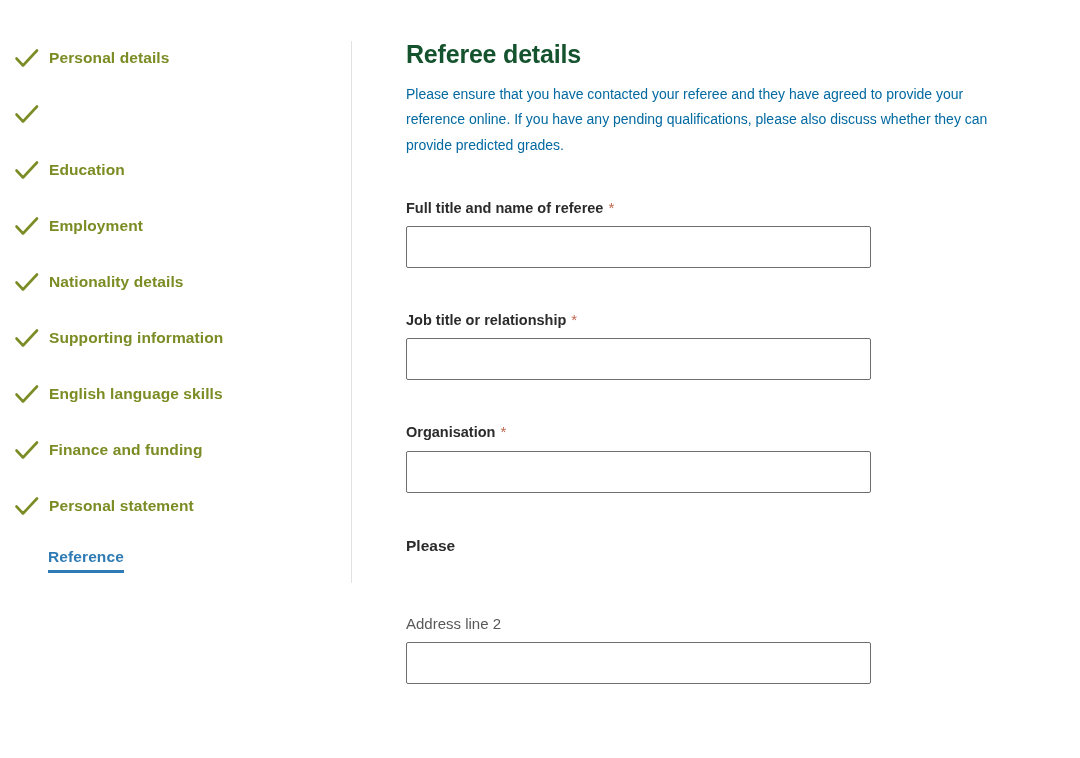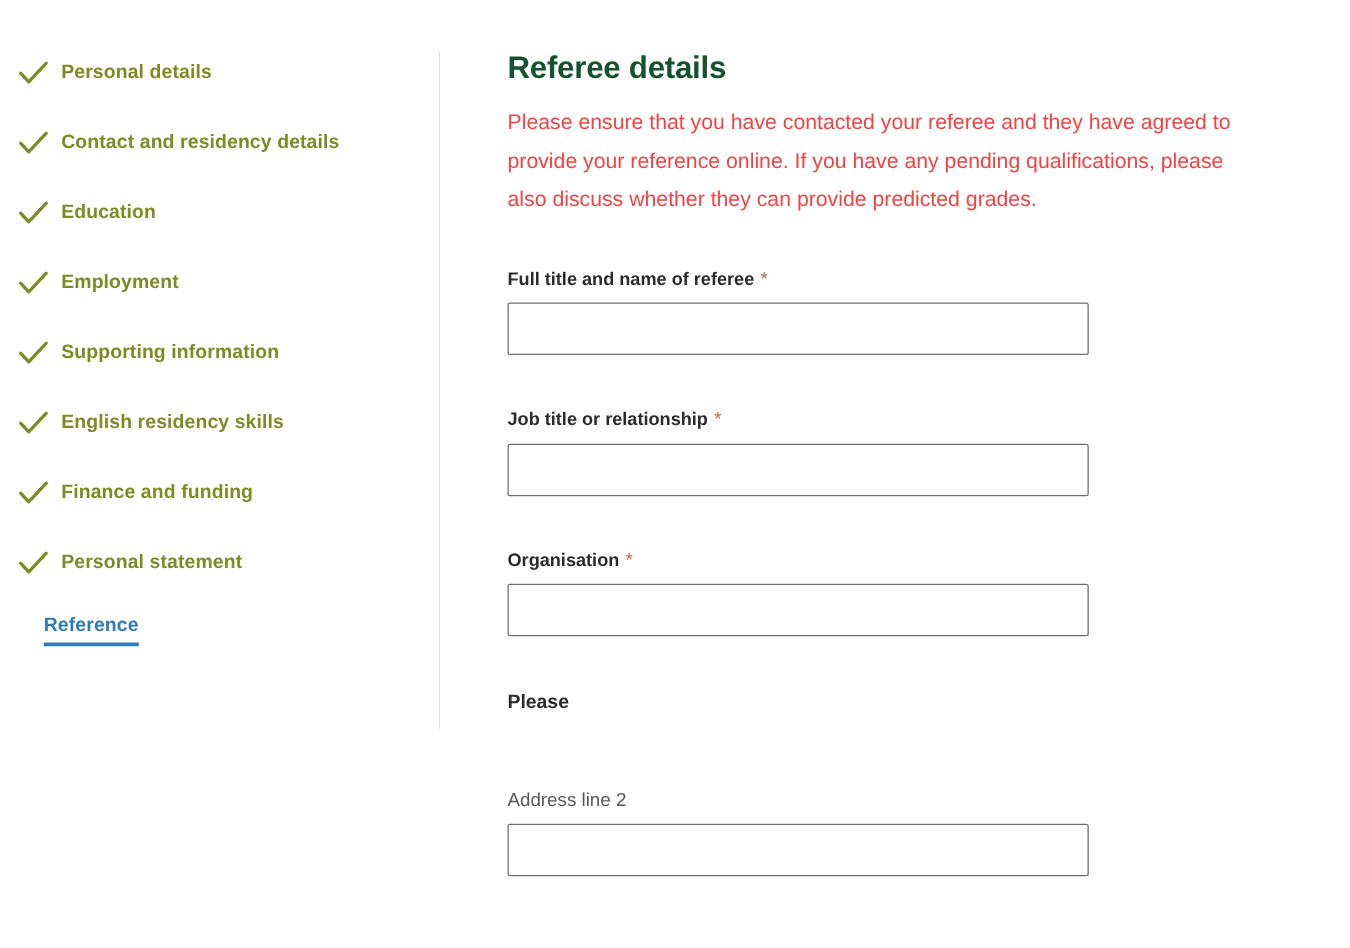--- a/index.html
+++ b/index.html
@@ -75,21 +75,21 @@
     font-size: 15.5px;
     font-weight: bold;
     color: #7a8c23;
     letter-spacing: 0.1px;
     white-space: nowrap;
   }
 
   
   .nav-item.active {
     margin-bottom: 0;
-    padding-left: 35px;
+    padding-left: 48px;
     align-items: flex-end;
     height: auto;
   }
   .nav-item.active .nav-link {
     font-size: 15.5px;
     font-weight: bold;
     color: #2e7bb5;
     letter-spacing: 0.1px;
     padding-bottom: 4px;
     border-bottom: 3px solid #2e7bb5;
@@ -105,22 +105,22 @@
     font-weight: bold;
     color: #14532d;
     letter-spacing: -0.2px;
     line-height: 1.15;
   }
 
   .intro {
     margin: 0;
     padding-top: 13px;
     width: 590px;
-    font-size: 17px;
-    color: #ef4444;
+    font-size: 14px;
+    color: #0369a1;
     line-height: 1.83;
   }
 
   .field {
     position: relative;
   }
   .field-label {
     font-size: 14.5px;
     font-weight: bold;
     color: #2b2b2b;
@@ -185,58 +185,65 @@
         </span>
         <span class="nav-label">Personal details</span>
       </div>
 
       <div class="nav-item">
         <span class="nav-check">
           <svg width="26" height="22" viewBox="0 0 26 22">
               <path d="M2.5 11.5 L9 18.5 L23 3.5" fill="none" stroke="#7a8c23" stroke-width="2.6" stroke-linecap="round" stroke-linejoin="round"></path>
             </svg>
         </span>
-        <span class="nav-label">Contact and residency details</span>
       </div>
 
       <div class="nav-item">
         <span class="nav-check">
           <svg width="26" height="22" viewBox="0 0 26 22">
               <path d="M2.5 11.5 L9 18.5 L23 3.5" fill="none" stroke="#7a8c23" stroke-width="2.6" stroke-linecap="round" stroke-linejoin="round"></path>
             </svg>
         </span>
         <span class="nav-label">Education</span>
       </div>
 
       <div class="nav-item">
         <span class="nav-check">
           <svg width="26" height="22" viewBox="0 0 26 22">
               <path d="M2.5 11.5 L9 18.5 L23 3.5" fill="none" stroke="#7a8c23" stroke-width="2.6" stroke-linecap="round" stroke-linejoin="round"></path>
             </svg>
         </span>
         <span class="nav-label">Employment</span>
       </div>
 
+      <div class="nav-item">
+        <span class="nav-check">
+          <svg width="26" height="22" viewBox="0 0 26 22">
+              <path d="M2.5 11.5 L9 18.5 L23 3.5" fill="none" stroke="#7a8c23" stroke-width="2.6" stroke-linecap="round" stroke-linejoin="round"></path>
+            </svg>
+        </span>
+        <span class="nav-label">Nationality details</span>
+      </div>
 
       <div class="nav-item">
         <span class="nav-check">
           <svg width="26" height="22" viewBox="0 0 26 22">
               <path d="M2.5 11.5 L9 18.5 L23 3.5" fill="none" stroke="#7a8c23" stroke-width="2.6" stroke-linecap="round" stroke-linejoin="round"></path>
             </svg>
         </span>
         <span class="nav-label">Supporting information</span>
       </div>
 
       <div class="nav-item">
         <span class="nav-check">
           <svg width="26" height="22" viewBox="0 0 26 22">
               <path d="M2.5 11.5 L9 18.5 L23 3.5" fill="none" stroke="#7a8c23" stroke-width="2.6" stroke-linecap="round" stroke-linejoin="round"></path>
             </svg>
         </span>
-        <span class="nav-label">English residency skills</span>
+        <span class="nav-label">English language skills</span>
       </div>
 
       <div class="nav-item">
         <span class="nav-check">
           <svg width="26" height="22" viewBox="0 0 26 22">
               <path d="M2.5 11.5 L9 18.5 L23 3.5" fill="none" stroke="#7a8c23" stroke-width="2.6" stroke-linecap="round" stroke-linejoin="round"></path>
             </svg>
         </span>
         <span class="nav-label">Finance and funding</span>
       </div>

